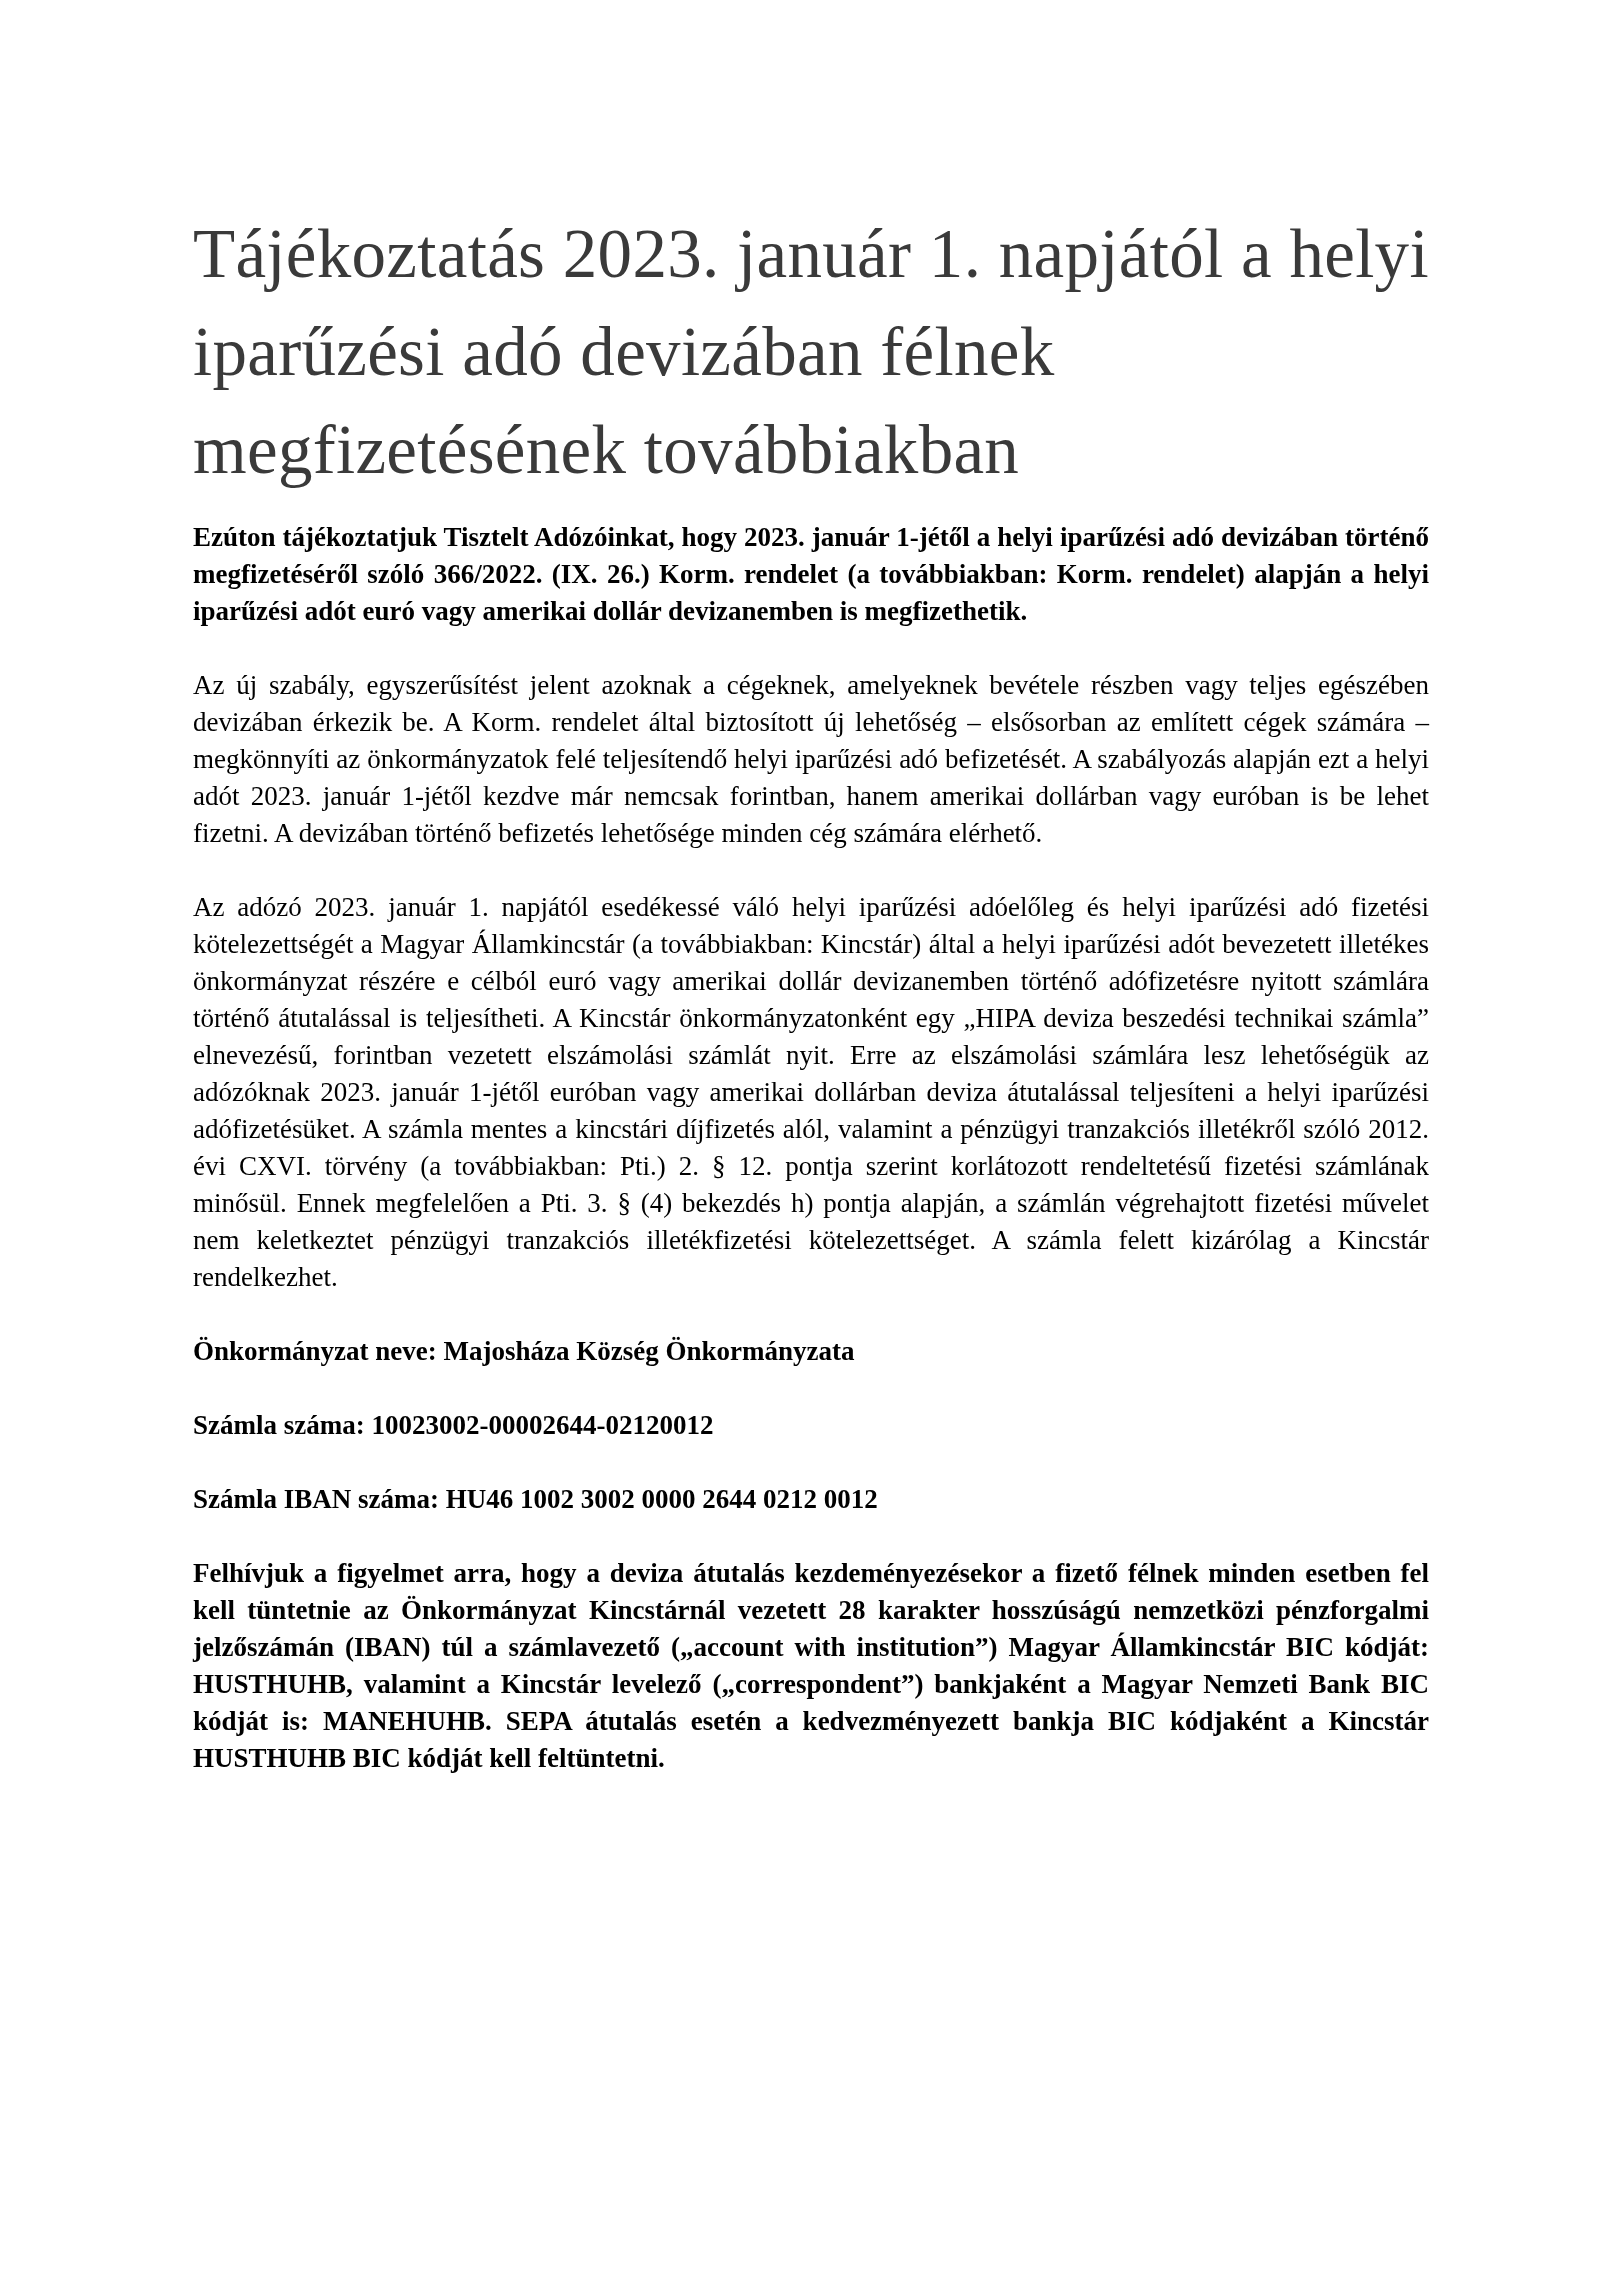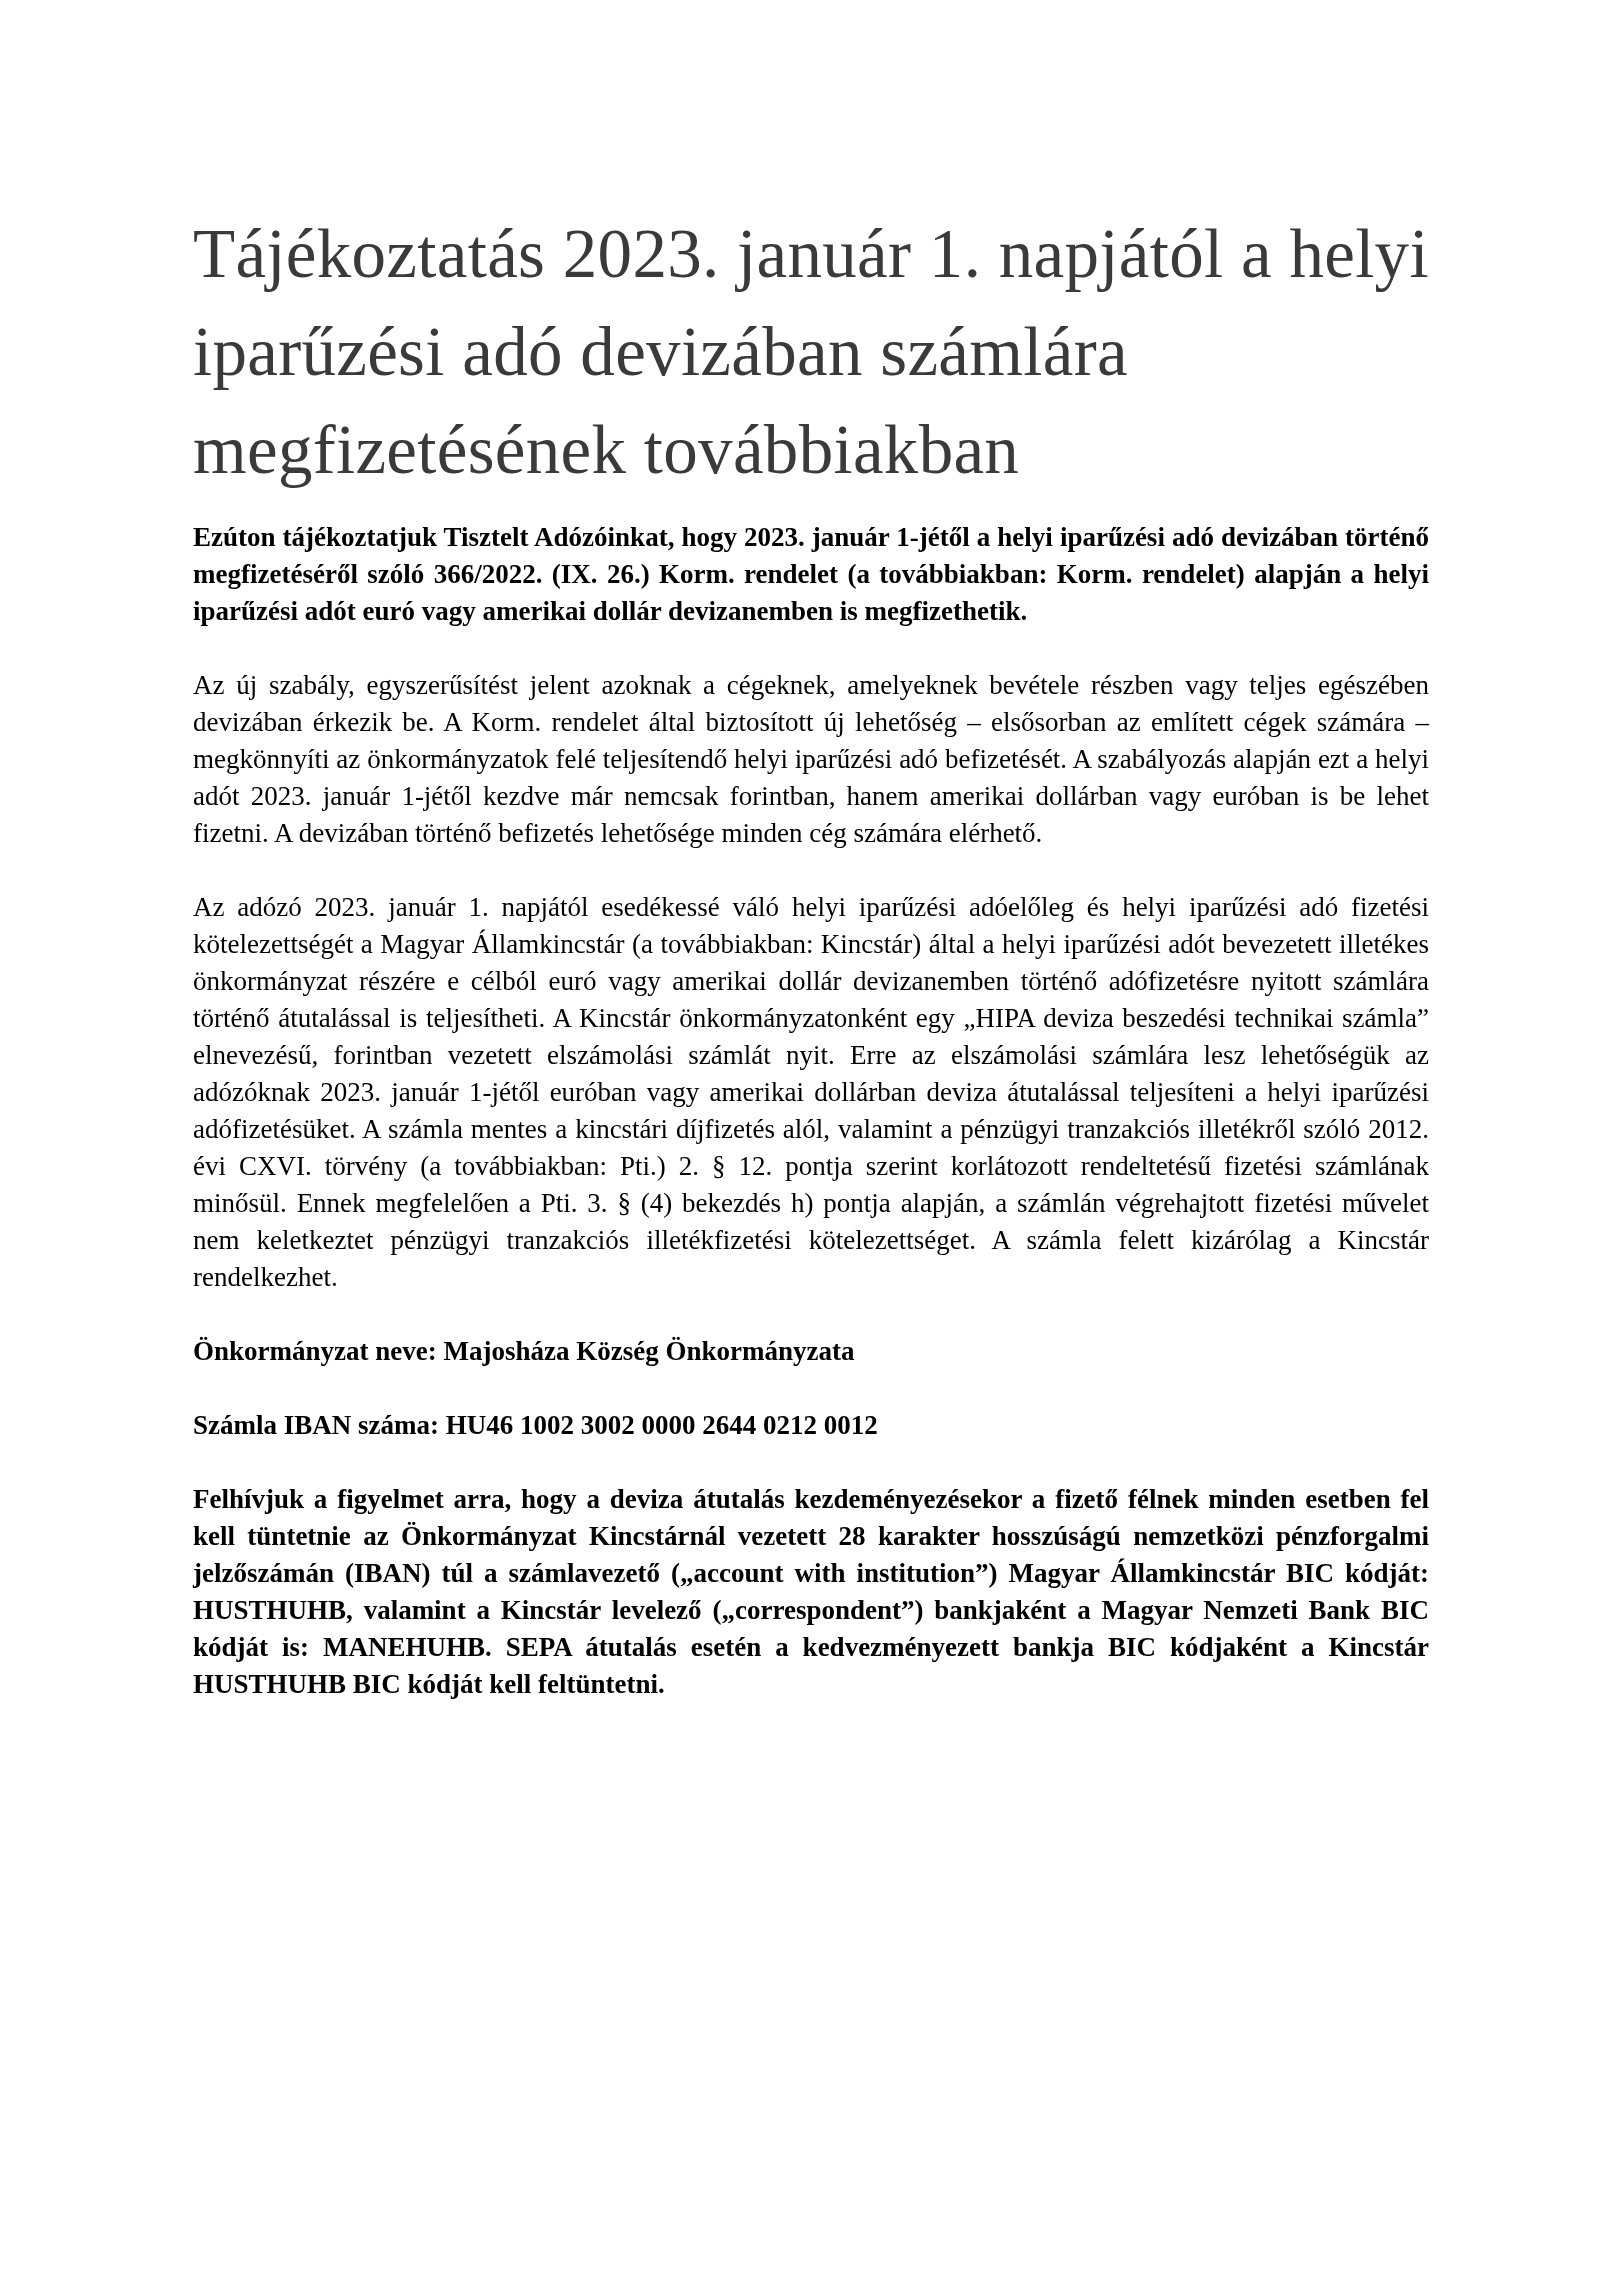--- a/index.html
+++ b/index.html
@@ -44,32 +44,33 @@
     font-weight: 700;
   }
 </style>
 </head>
 <body>
 
 <div class="page">
 
   <h1 class="doc-title">
     <div class="title-line">Tájékoztatás 2023. január 1. napjától a helyi</div>
-    <div class="title-line">iparűzési adó devizában számlára</div>
+    <div class="title-line">iparűzési adó devizában félnek</div>
     <div class="title-line">megfizetésének továbbiakban</div>
   </h1>
 
   <p class="para first bold justify">Ezúton tájékoztatjuk Tisztelt Adózóinkat, hogy 2023. január 1-jétől a helyi iparűzési adó devizában történő megfizetéséről szóló 366/2022. (IX. 26.) Korm. rendelet (a továbbiakban: Korm. rendelet) alapján a helyi iparűzési adót euró vagy amerikai dollár devizanemben is megfizethetik.</p>
 
   <p class="para justify">Az új szabály, egyszerűsítést jelent azoknak a cégeknek, amelyeknek bevétele részben vagy teljes egészében devizában érkezik be. A Korm. rendelet által biztosított új lehetőség – elsősorban az említett cégek számára – megkönnyíti az önkormányzatok felé teljesítendő helyi iparűzési adó befizetését. A szabályozás alapján ezt a helyi adót 2023. január 1-jétől kezdve már nemcsak forintban, hanem amerikai dollárban vagy euróban is be lehet fizetni. A devizában történő befizetés lehetősége minden cég számára elérhető.</p>
 
   <p class="para justify">Az adózó 2023. január 1. napjától esedékessé váló helyi iparűzési adóelőleg és helyi iparűzési adó fizetési kötelezettségét a Magyar Államkincstár (a továbbiakban: Kincstár) által a helyi iparűzési adót bevezetett illetékes önkormányzat részére e célból euró vagy amerikai dollár devizanemben történő adófizetésre nyitott számlára történő átutalással is teljesítheti. A Kincstár önkormányzatonként egy „HIPA deviza beszedési technikai számla” elnevezésű, forintban vezetett elszámolási számlát nyit. Erre az elszámolási számlára lesz lehetőségük az adózóknak 2023. január 1-jétől euróban vagy amerikai dollárban deviza átutalással teljesíteni a helyi iparűzési adófizetésüket. A számla mentes a kincstári díjfizetés alól, valamint a pénzügyi tranzakciós illetékről szóló 2012. évi CXVI. törvény (a továbbiakban: Pti.) 2. § 12. pontja szerint korlátozott rendeltetésű fizetési számlának minősül. Ennek megfelelően a Pti. 3. § (4) bekezdés h) pontja alapján, a számlán végrehajtott fizetési művelet nem keletkeztet pénzügyi tranzakciós illetékfizetési kötelezettséget. A számla felett kizárólag a Kincstár rendelkezhet.</p>
 
 
   <p class="para bold">Önkormányzat neve: Majosháza Község Önkormányzata</p>
 
+  <p class="para bold">Számla száma: 10023002-00002644-02120012</p>
 
   <p class="para bold">Számla IBAN száma: HU46 1002 3002 0000 2644 0212 0012</p>
 
   <p class="para bold justify">Felhívjuk a figyelmet arra, hogy a deviza átutalás kezdeményezésekor a fizető félnek minden esetben fel kell tüntetnie az Önkormányzat Kincstárnál vezetett 28 karakter hosszúságú nemzetközi pénzforgalmi jelzőszámán (IBAN) túl a számlavezető („account with institution”) Magyar Államkincstár BIC kódját: HUSTHUHB, valamint a Kincstár levelező („correspondent”) bankjaként a Magyar Nemzeti Bank BIC kódját is: MANEHUHB. SEPA átutalás esetén a kedvezményezett bankja BIC kódjaként a Kincstár HUSTHUHB BIC kódját kell feltüntetni.</p>
 
 </div>
 
 
 </body></html>

